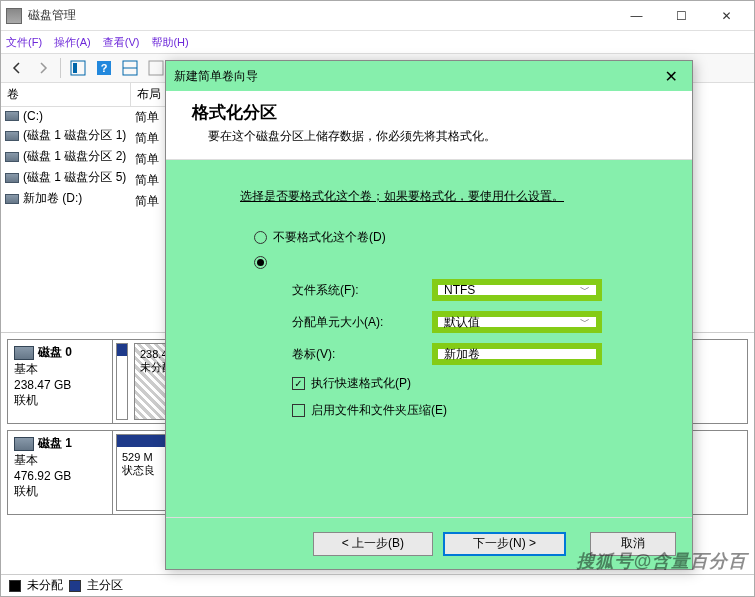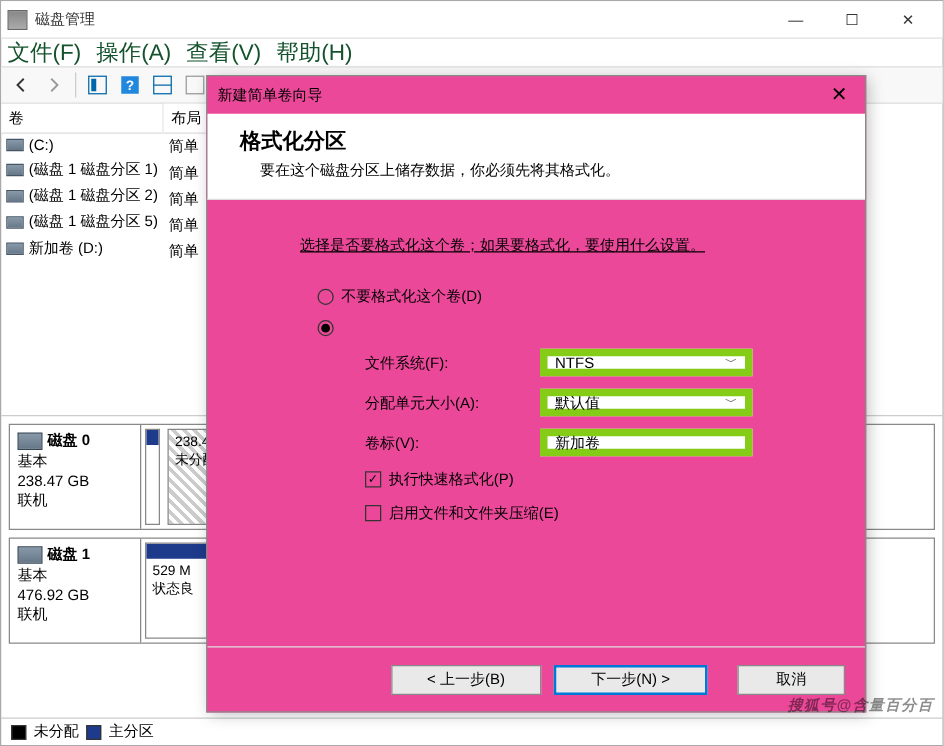--- a/index.html
+++ b/index.html
@@ -6,21 +6,21 @@
   body { margin: 0; background: #fff; width: 755px; height: 597px; overflow: hidden; position: relative; font-size: 12px; }
 
   .main-window { width: 755px; height: 597px; border: 1px solid #aaa; background: #fff; display: flex; flex-direction: column; }
 
   .titlebar { height: 30px; background: #fff; display: flex; align-items: center; padding: 12px 5px; border-bottom: 1px solid #e0e0e0; }
   .titlebar .app-icon { width: 16px; height: 16px; background: linear-gradient(#888,#aaa); border:1px solid #666; margin-right: 6px; }
   .titlebar .title { flex: 1; font-size: 12px; color: #333; }
   .titlebar .win-controls { display: flex; }
   .titlebar .win-controls div { width: 45px; height: 28px; display: flex; align-items: center; justify-content: center; color: #333; font-size: 12px; }
   .menubar { height: 22px; display: flex; align-items: center; padding: 0 5px; gap: 12px; }
-  .menubar span { font-size: 18px; color: #14532d; }
+  .menubar span { font-size: 11px; color: #6d28d9; }
 
   .toolbar { height: 30px; border-top: 1px solid #ddd; border-bottom: 1px solid #ddd; display: flex; align-items: center; padding: 0 5px; gap: 4px; background: #f8f8f8; }
   .toolbar .tbtn { width: 22px; height: 22px; display: flex; align-items: center; justify-content: center; border:1px solid transparent; }
   .toolbar .sep { width: 1px; height: 20px; background: #ccc; margin: 0 2px; }
 
   .content { flex: 1; display: flex; flex-direction: column; }
   .upper { height: 250px; border-bottom: 1px solid #ccc; display: flex; }
   .vol-head { display:flex; background:#fff; border-bottom:1px solid #ddd; font-size:12px; }
   .vol-head div { padding:3px 6px; border-right:1px solid #ddd; }
   .vol-col { width: 130px; overflow: hidden; }
@@ -33,24 +33,24 @@
   .disk-label .ico-row { display:flex; align-items:center; gap:4px; }
   .disk-ico2 { width:20px; height:14px; background:linear-gradient(#89a,#678); border:1px solid #345; }
   .partitions { flex:1; display:flex; }
   .part { border:1px solid #888; margin:3px; padding:3px 5px; font-size:11px; display:flex; flex-direction:column; position:relative; overflow:hidden; }
   .part.hatch { background: repeating-linear-gradient(45deg,#ccc,#ccc 3px,#fff 3px,#fff 6px); }
   .part.blue-top::before { content:""; position:absolute; top:0; left:0; right:0; height:12px; background:#1e3a8a; }
 
   .legend { height:22px; display:flex; align-items:center; padding:0 8px; gap:6px; border-top:1px solid #ccc; font-size:12px; }
   .legend .box { width:12px; height:12px; border:1px solid #333; }
 
-  .watermark { position:absolute; right:8px; bottom:24px; font-size:12px; color:rgba(0,0,0,0.45); font-style:italic; font-weight:bold; letter-spacing:1px; }
+  .watermark { position:absolute; right:8px; bottom:24px; font-size:18px; color:rgba(0,0,0,0.45); font-style:italic; font-weight:bold; letter-spacing:1px; }
 
   
-  .wizard { position:absolute; left:165px; top:60px; width:528px; height:510px; background:#ec4899; border:1px solid #888; box-shadow:2px 2px 12px rgba(0,0,0,0.25); display:flex; flex-direction:column; }
+  .wizard { position:absolute; left:165px; top:60px; width:528px; height:510px; background:#86efac; border:1px solid #888; box-shadow:2px 2px 12px rgba(0,0,0,0.25); display:flex; flex-direction:column; }
   .wizard-titlebar { height:30px; display:flex; align-items:center; padding:0 8px; }
   .wizard-titlebar .title { flex:1; font-size:12px; }
   .wizard-titlebar .close { font-size:16px; padding:0 6px; }
   .wizard-head { padding:10px 26px 14px 26px; border-bottom:1px solid #ddd; background:#fff; }
   .wizard-head .h1 { font-size:17px; font-weight:bold; margin-bottom:4px; }
   .wizard-head .h2 { font-size:12px; padding-left:16px; }
   .wizard-body { flex:1; padding:28px 40px; font-size:12px; }
   .radio-row { display:flex; align-items:center; gap:6px; margin:10px 0 10px 48px; }
   .radio-row .radio { width:13px; height:13px; border:1px solid #333; border-radius:50%; display:flex; align-items:center; justify-content:center; }
   .radio-row .radio.checked::after { content:""; width:7px; height:7px; background:#000; border-radius:50%; }

